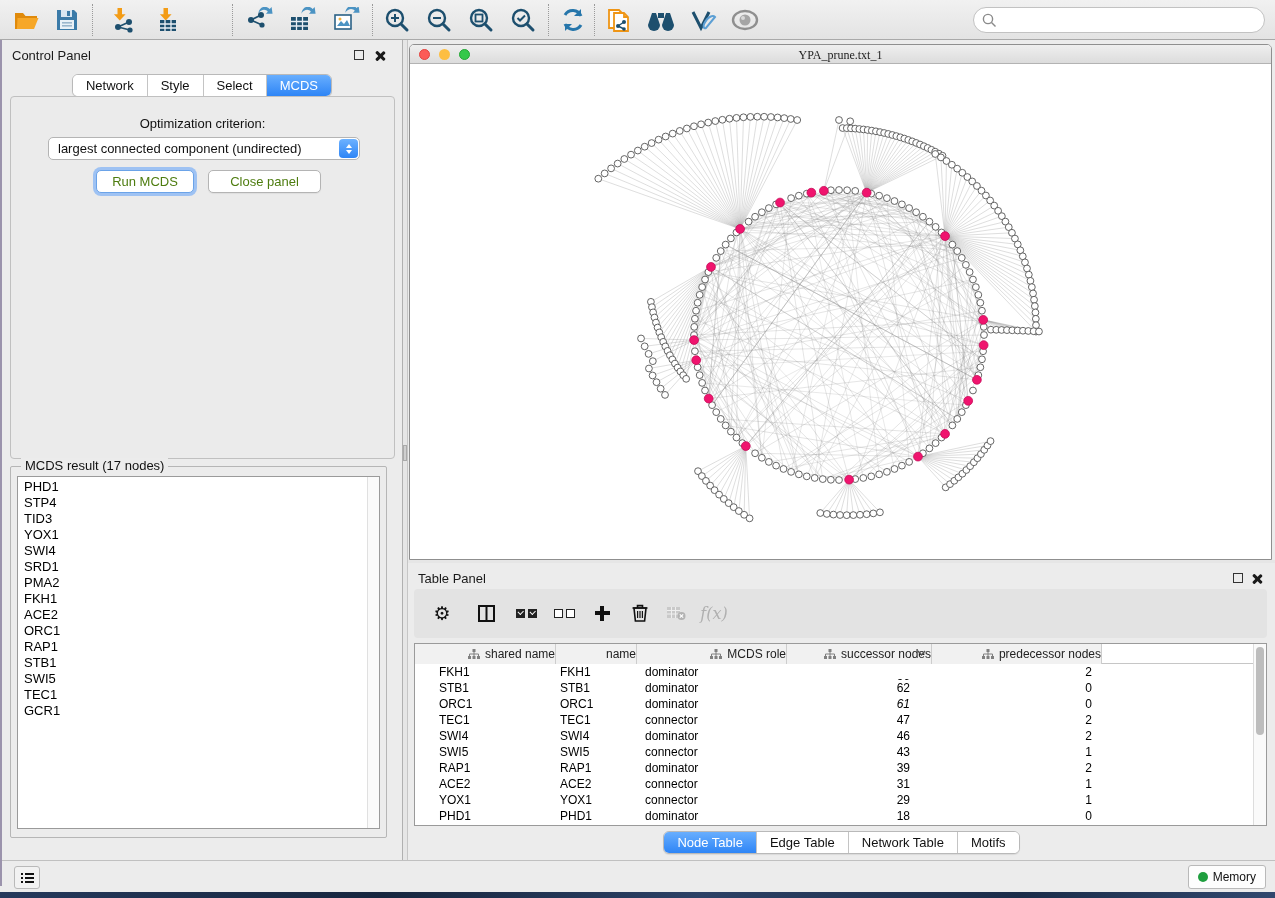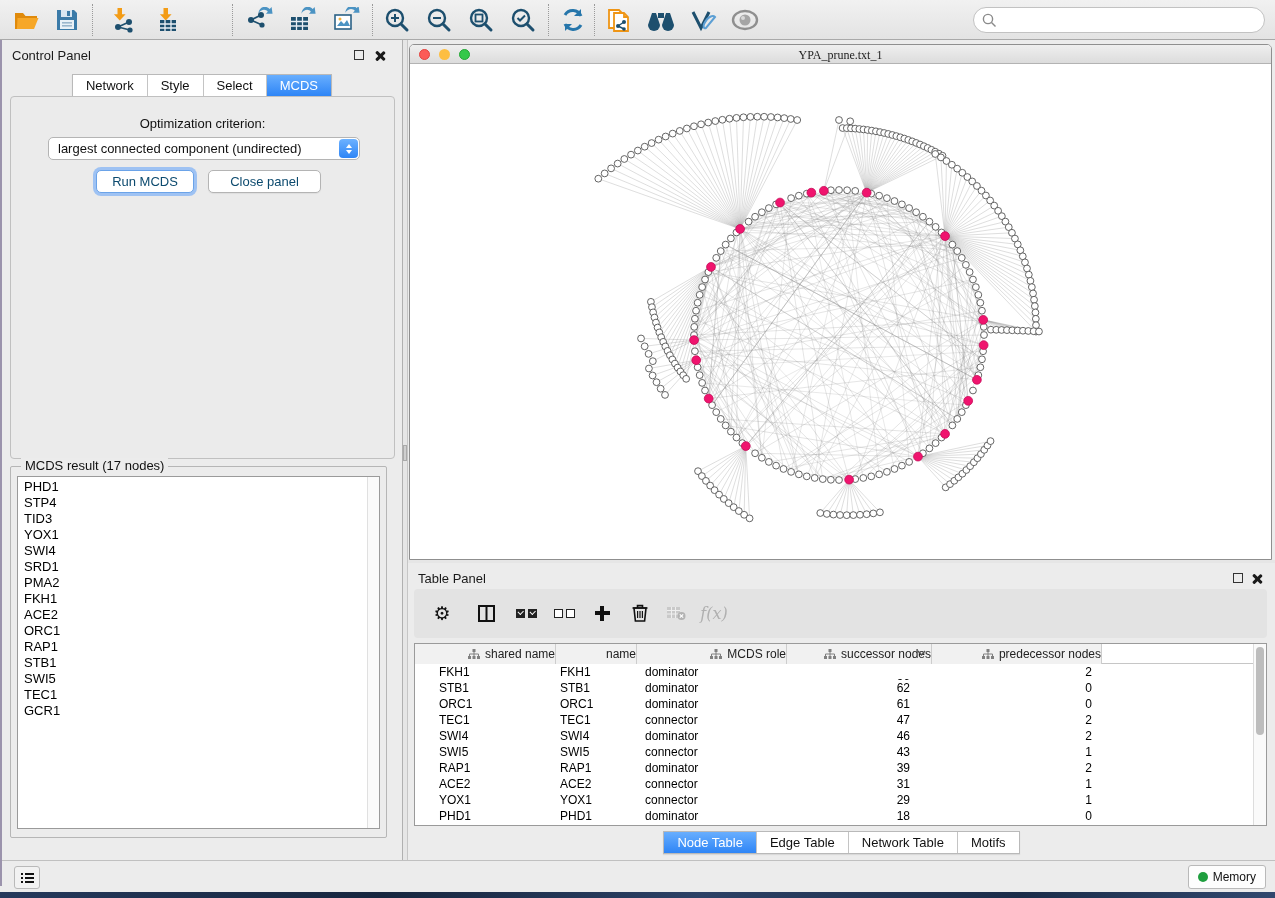--- a/index.html
+++ b/index.html
@@ -20,36 +20,36 @@
 
   
   #control-panel { position:absolute; left:2px; top:40px; width:400px; height:820px; background:#ececec; }
   .panel-header { position:relative; height:28px; }
   .panel-title { position:absolute; left:10px; top:8px; font-size:13px; color:#1a1a1a; }
   .float-icon { position:absolute; width:10px; height:10px; border:1.5px solid #333; top:10px; }
   .close-icon { position:absolute; width:12px; height:12px; top:10px; }
   .close-icon::before,.close-icon::after { content:""; position:absolute; left:5px; top:0; width:2.6px; height:12px; background:#1a1a1a; border-radius:1px; }
   .close-icon::before { transform:rotate(45deg); } .close-icon::after { transform:rotate(-45deg); }
 
-  .seg { display:inline-flex; border:1px solid #b9b9b9; border-radius:0; overflow:hidden; background:#fff; box-shadow:0 1px 1px rgba(0,0,0,.08);align-items:flex-end; }
+  .seg { display:inline-flex; border:1px solid #b9b9b9; border-radius:6px; overflow:hidden; background:#fff; box-shadow:0 1px 1px rgba(0,0,0,.08);align-items:flex-end; }
   .seg .segbtn { padding:2px 13px; font-size:13px; color:#111; border-right:1px solid #c4c4c4; background:#fff; line-height:17px; }
   .seg .segbtn:last-child { border-right:none; }
   .seg .segbtn.active { background:linear-gradient(#68aefe,#2e85f6); color:#fff; }
   #cp-tabs { position:absolute; left:0; top:34px; width:100%; text-align:center; }
 
   #cp-box { position:absolute; left:8px; top:56px; width:385px; height:363px; border:1px solid #c0c0c0; border-radius:4px; background:#ebebeb;text-decoration:underline; }
   #opt-label { position:absolute; top:19px; width:100%; text-align:center; font-size:13px; color:#111; }
   #opt-select { position:absolute; left:37px; top:40px; width:312px; height:23px; background:#fff; border:1px solid #b4b4b4;
     border-radius:5px; font-size:13px; display:flex; align-items:center; padding-left:9px; color:#111; }
   #opt-stepper { position:absolute; right:1px; top:1px; width:19px; height:19px; margin:0; border-radius:4px;
     background:linear-gradient(#6db2ff,#2e85f6); display:flex; flex-direction:column; align-items:center; justify-content:center; gap:2px; }
   #opt-stepper i { width:0; height:0; border-left:3.5px solid transparent; border-right:3.5px solid transparent; }
   #opt-stepper .up { border-bottom:4px solid #fff; } #opt-stepper .dn { border-top:4px solid #fff; }
   .mac-btn { position:absolute; top:73px; height:23px; background:#fff; border:1px solid #b4b4b4; border-radius:5px;
-    font-size:13px; color:#0c4a6e; display:flex; align-items:center; justify-content:center; box-shadow:0 1px 1px rgba(0,0,0,.06); }
+    font-size:13px; color:#4d7c0f; display:flex; align-items:center; justify-content:center; box-shadow:0 1px 1px rgba(0,0,0,.06); }
   #run-btn { left:85px; width:98px; box-shadow:0 0 0 3px rgba(95,160,250,.55); border-color:#6ba3e8; }
   #close-btn { left:197px; width:113px; }
 
   #result-box { position:absolute; left:8px; top:426px; width:377px; height:372px; border:1px solid #b6b6b6;
     border-radius:2px; background:transparent; }
   #result-legend { position:absolute; left:10px; top:-9px; background:#ececec; padding:0 4px; font-size:13px; color:#111; }
   #result-list { position:absolute; left:6px; top:9px; right:6px; bottom:8px; background:#fff; border:1px solid #9a9a9a; overflow:hidden; }
   #result-items { position:absolute; left:0; top:2px; right:13px; }
   #result-items div { font-size:13px; line-height:16px; padding-left:6px; color:#000; }
   #result-scroll { position:absolute; right:0; top:0; width:12px; bottom:0; background:#fafafa; border-left:1px solid #e0e0e0; }
@@ -1113,21 +1113,21 @@
               <div class="tcell" style="width: 141px; text-align: left; padding: 0px 0px 0px 24px;">STB1</div>
               <div class="tcell" style="width: 81px; text-align: left; padding: 0px 0px 0px 4px;">STB1</div>
               <div class="tcell" style="width: 150px; text-align: left; padding: 0px 0px 0px 8px;">dominator</div>
               <div class="tcell" style="width: 145px; text-align: right; padding: 0px 22px 0px 0px;">62</div>
               <div class="tcell" style="width: 170px; text-align: right; padding: 0px 10px 0px 0px;">0</div>
             </div>
             <div class="trow">
               <div class="tcell" style="width: 141px; text-align: left; padding: 0px 0px 0px 24px;">ORC1</div>
               <div class="tcell" style="width: 81px; text-align: left; padding: 0px 0px 0px 4px;">ORC1</div>
               <div class="tcell" style="width: 150px; text-align: left; padding: 0px 0px 0px 8px;">dominator</div>
-              <div class="tcell" style="width: 145px; text-align: right; padding: 0px 22px 0px 0px;">61</div>
+              <div class="tcell" style="width: 145px; text-align: right; padding: 0px 22px 0px 0px; font-style: italic;">61</div>
               <div class="tcell" style="width: 170px; text-align: right; padding: 0px 10px 0px 0px;">0</div>
             </div>
             <div class="trow">
               <div class="tcell" style="width: 141px; text-align: left; padding: 0px 0px 0px 24px;">TEC1</div>
               <div class="tcell" style="width: 81px; text-align: left; padding: 0px 0px 0px 4px;">TEC1</div>
               <div class="tcell" style="width: 150px; text-align: left; padding: 0px 0px 0px 8px;">connector</div>
               <div class="tcell" style="width: 145px; text-align: right; padding: 0px 22px 0px 0px;">47</div>
               <div class="tcell" style="width: 170px; text-align: right; padding: 0px 10px 0px 0px;">2</div>
             </div>
             <div class="trow">

